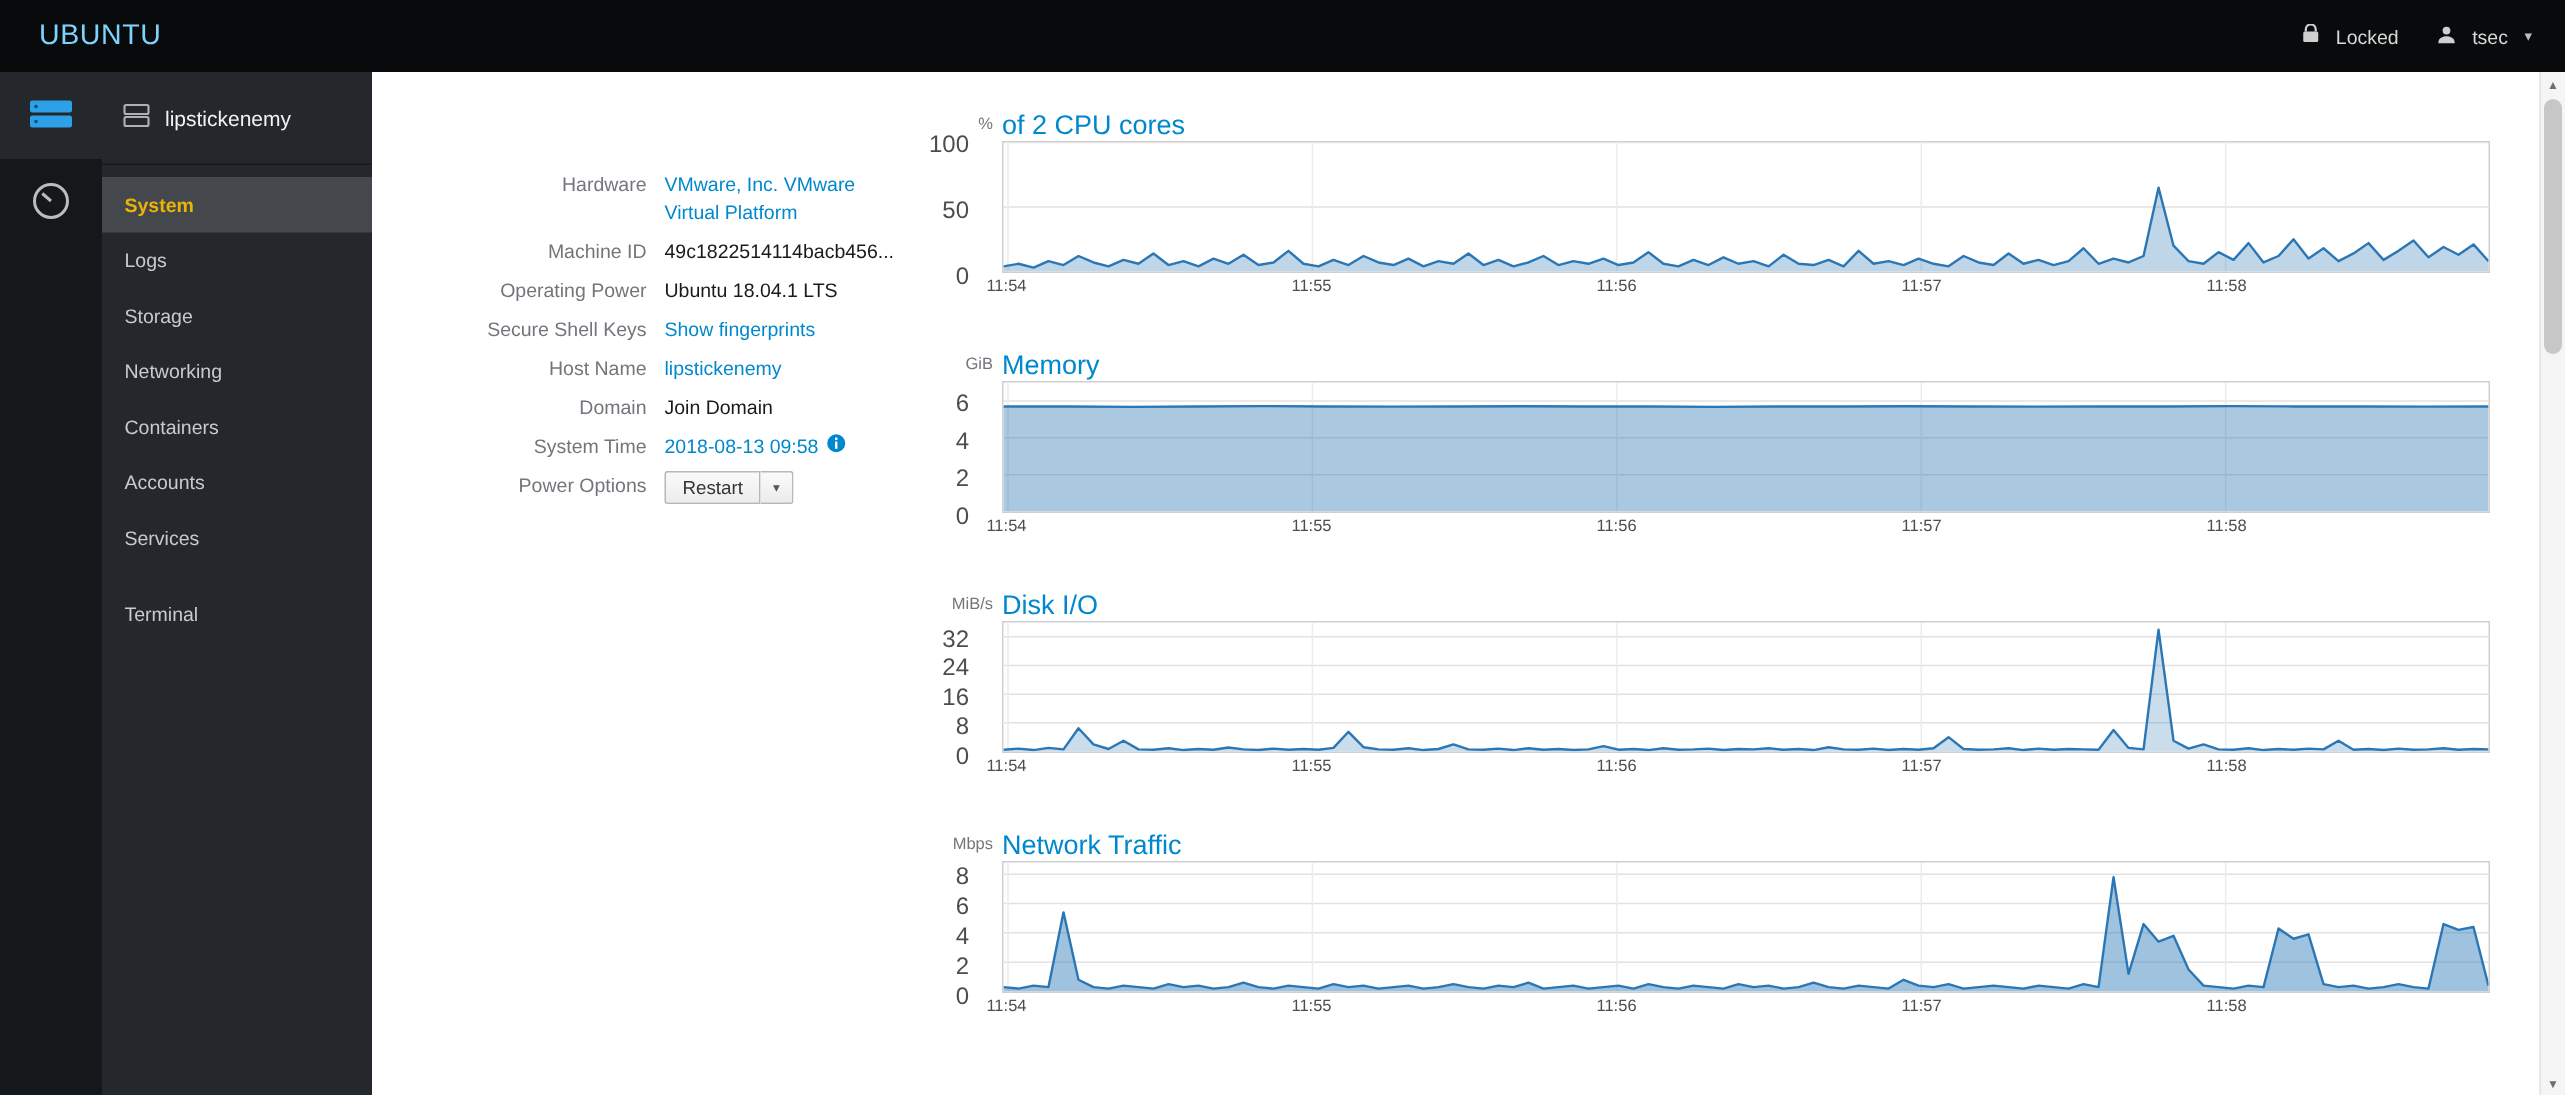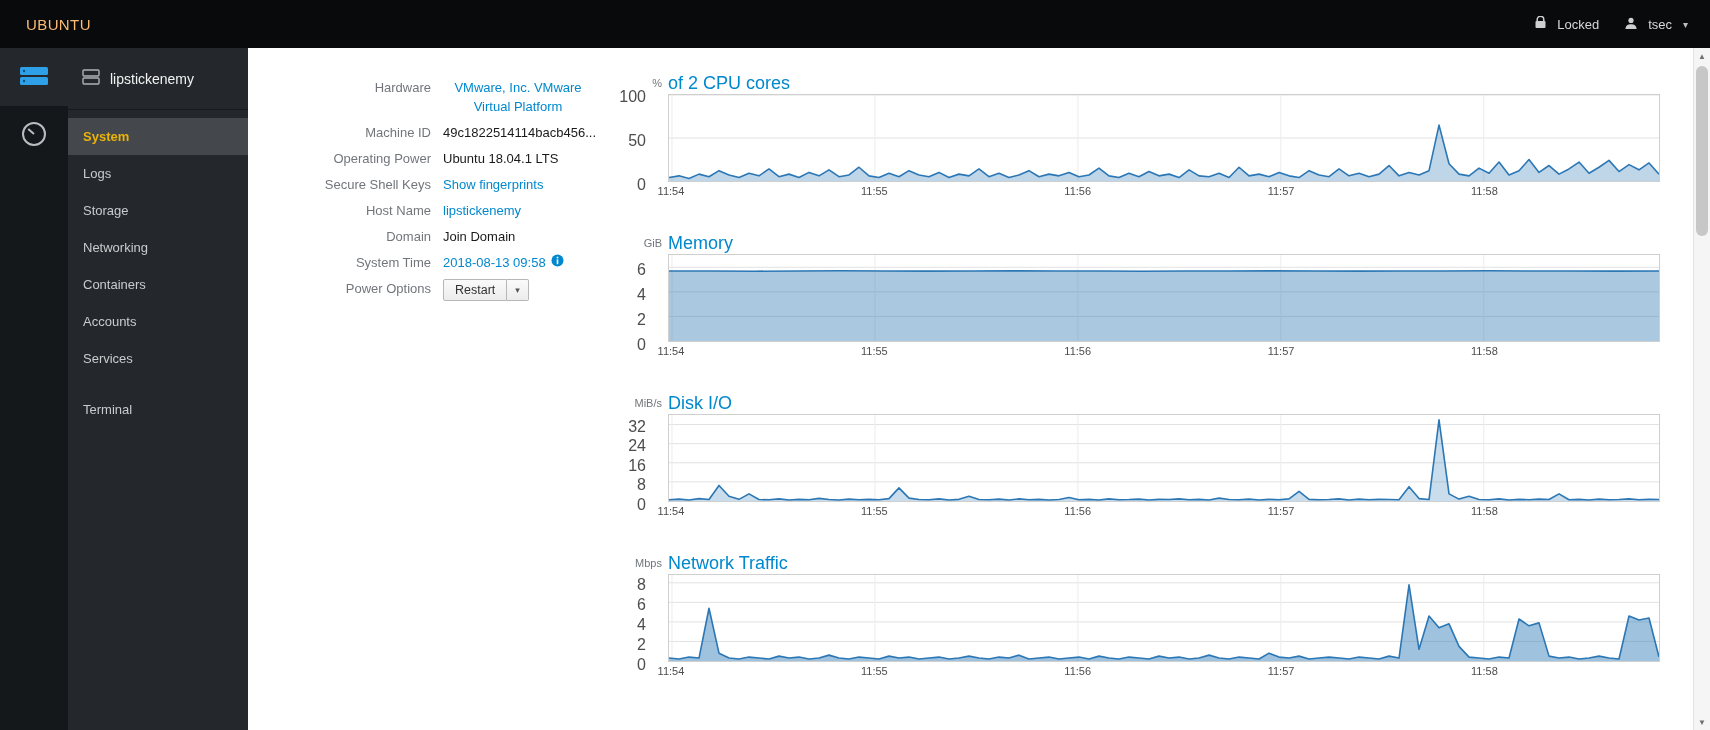--- a/index.html
+++ b/index.html
@@ -2,21 +2,21 @@
 <html><head>
 <meta charset="utf-8">
 <style>
   * { box-sizing: border-box; margin: 0; padding: 0; }
   html,body { width:1710px; height:730px; overflow:hidden; }
   body { font-family:"Liberation Sans", sans-serif; background:#fff; position:relative; font-size:13px; }
   [data-interactable="true"] { cursor:pointer; }
 
   
   .topbar { height:48px; background:#080a0c; display:flex; align-items:center; color:#fff; }
-  .brand { padding-left:26px; font-size:15px; letter-spacing:.4px; color:#fdba74; }
+  .brand { padding-left:26px; font-size:19px; letter-spacing:.4px; color:#7dd3fc; }
   .topbar-right { margin-left:auto; display:flex; align-items:center; gap:26px; padding-right:22px; font-size:13px; color:#d8d8d8; }
   .tb-group { display:flex; align-items:center; gap:11px; }
   .caret { font-size:10px; color:#bdbdbd; }
 
   
   .app { display:flex; height:682px; }
 
   .rail { width:68px; background:#15181b; display:flex; flex-direction:column; }
   .rail-tile { height:58px; display:flex; align-items:center; justify-content:center; }
   .rail-tile.active { background:#24282c; }
@@ -25,24 +25,24 @@
   .host-header { height:62px; display:flex; align-items:center; gap:10px; padding-left:14px;
                  border-bottom:1px solid #17191c; color:#f2f2f2; font-size:14px; }
   .nav-items { padding-top:8px; }
   .nav-item { height:37px; display:flex; align-items:center; padding-left:15px; font-size:13px; color:#c9cbcd; }
   .nav-item.active { background:#44484d; color:#eab308; font-weight:bold; }
   .nav-item.gap-top { margin-top:14px; }
 
   
   .main { flex:1; background:#fff; display:flex; }
 
-  .info-col { width:340px; margin-left:20px; padding-top:30px; flex-shrink:0; }
+  .info-col { width:340px; margin-left:20px; padding-top:30px; flex-shrink:0;margin-top:35px; }
   .info-row { display:flex; margin-bottom:7px; line-height:19px; }
   .info-label { width:175px; text-align:right; color:#72767b; padding-right:12px; flex-shrink:0; }
-  .info-value { color:#1a1a1a; max-width:150px;text-align:center; }
+  .info-value { color:#1a1a1a; max-width:150px; }
   .link { color:#0088ce; text-decoration:none; }
   .time-wrap { display:flex; align-items:center; gap:5px; }
 
   .btn-group { display:inline-flex; }
   .btn { background:linear-gradient(#fafafa,#ececec); border:1px solid #b7b7b7; padding:3px 11px;
          font-size:12.5px; color:#333; border-radius:2px 0 0 2px; font-family:inherit; }
   .btn-caret { background:linear-gradient(#fafafa,#ececec); border:1px solid #b7b7b7; border-left:0;
                padding:3px 8px; border-radius:0 2px 2px 0; font-size:9px; color:#555; }
 
   

